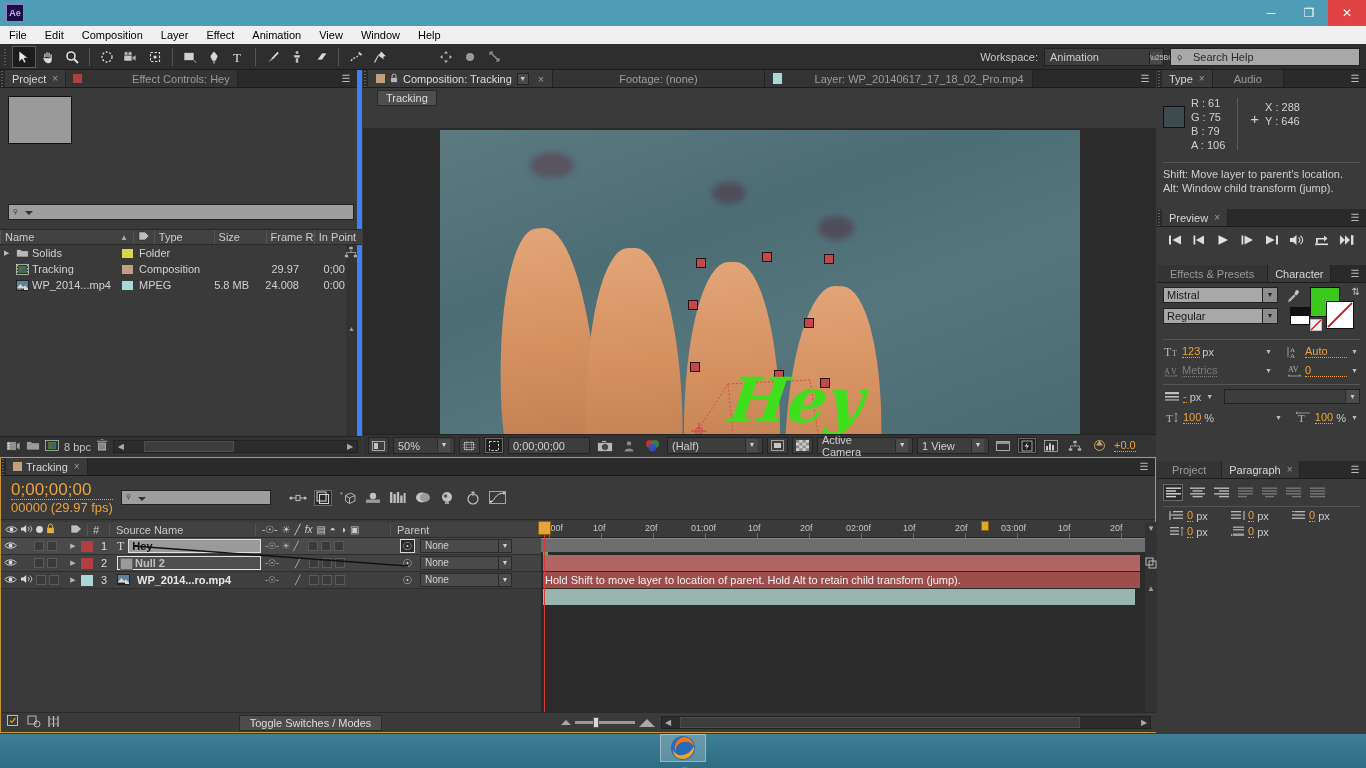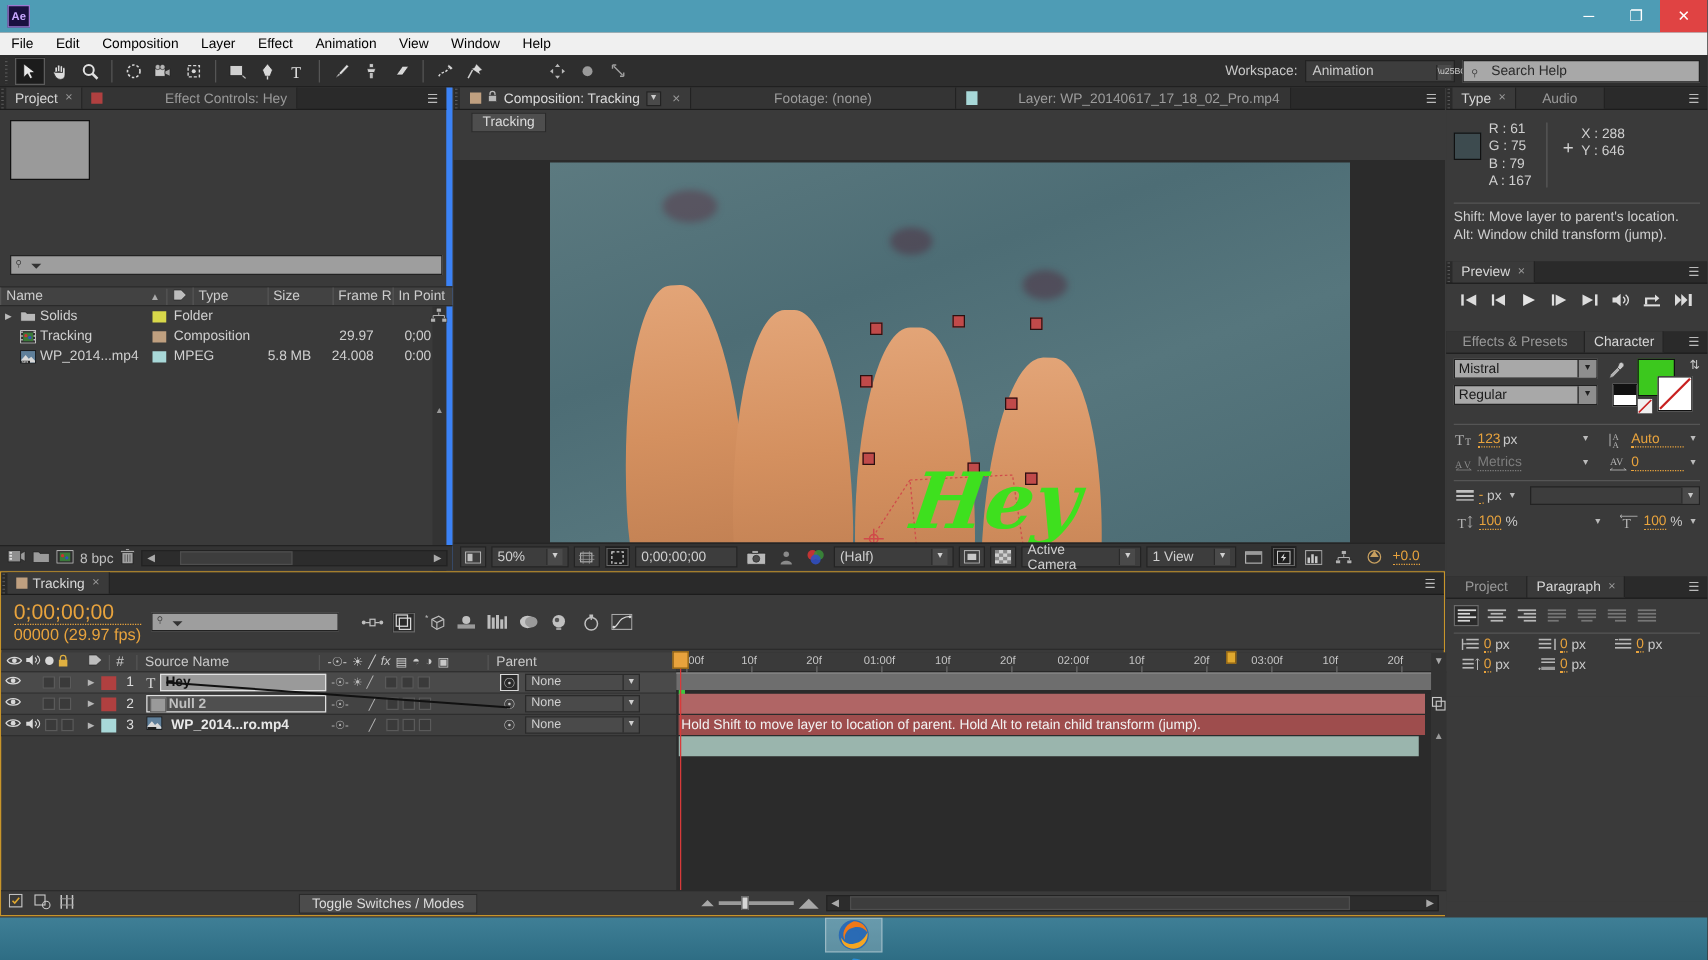--- a/index.html
+++ b/index.html
@@ -790,21 +790,21 @@
         <span style="padding:0 14px">Audio</span>
       </div>
       <div class="pmenu">☰</div>
     </div>
     <div class="info-body">
       <div class="info-swatch" style="background: rgb(61, 75, 79);"></div>
       <div class="info-rgb">
         <div>R : 61</div>
         <div>G : 75</div>
         <div>B : 79</div>
-        <div>A : 167</div>
+        <div>A : 106</div>
       </div>
       <div class="info-div"></div>
       <div style="color:#d0d0d0;font-size:15px;margin-top:14px">+</div>
       <div class="info-xy">
         <div>X : 288</div>
         <div>Y : 646</div>
       </div>
     </div>
     <div class="info-hint">
       <div>Shift: Move layer to parent's location.</div>

